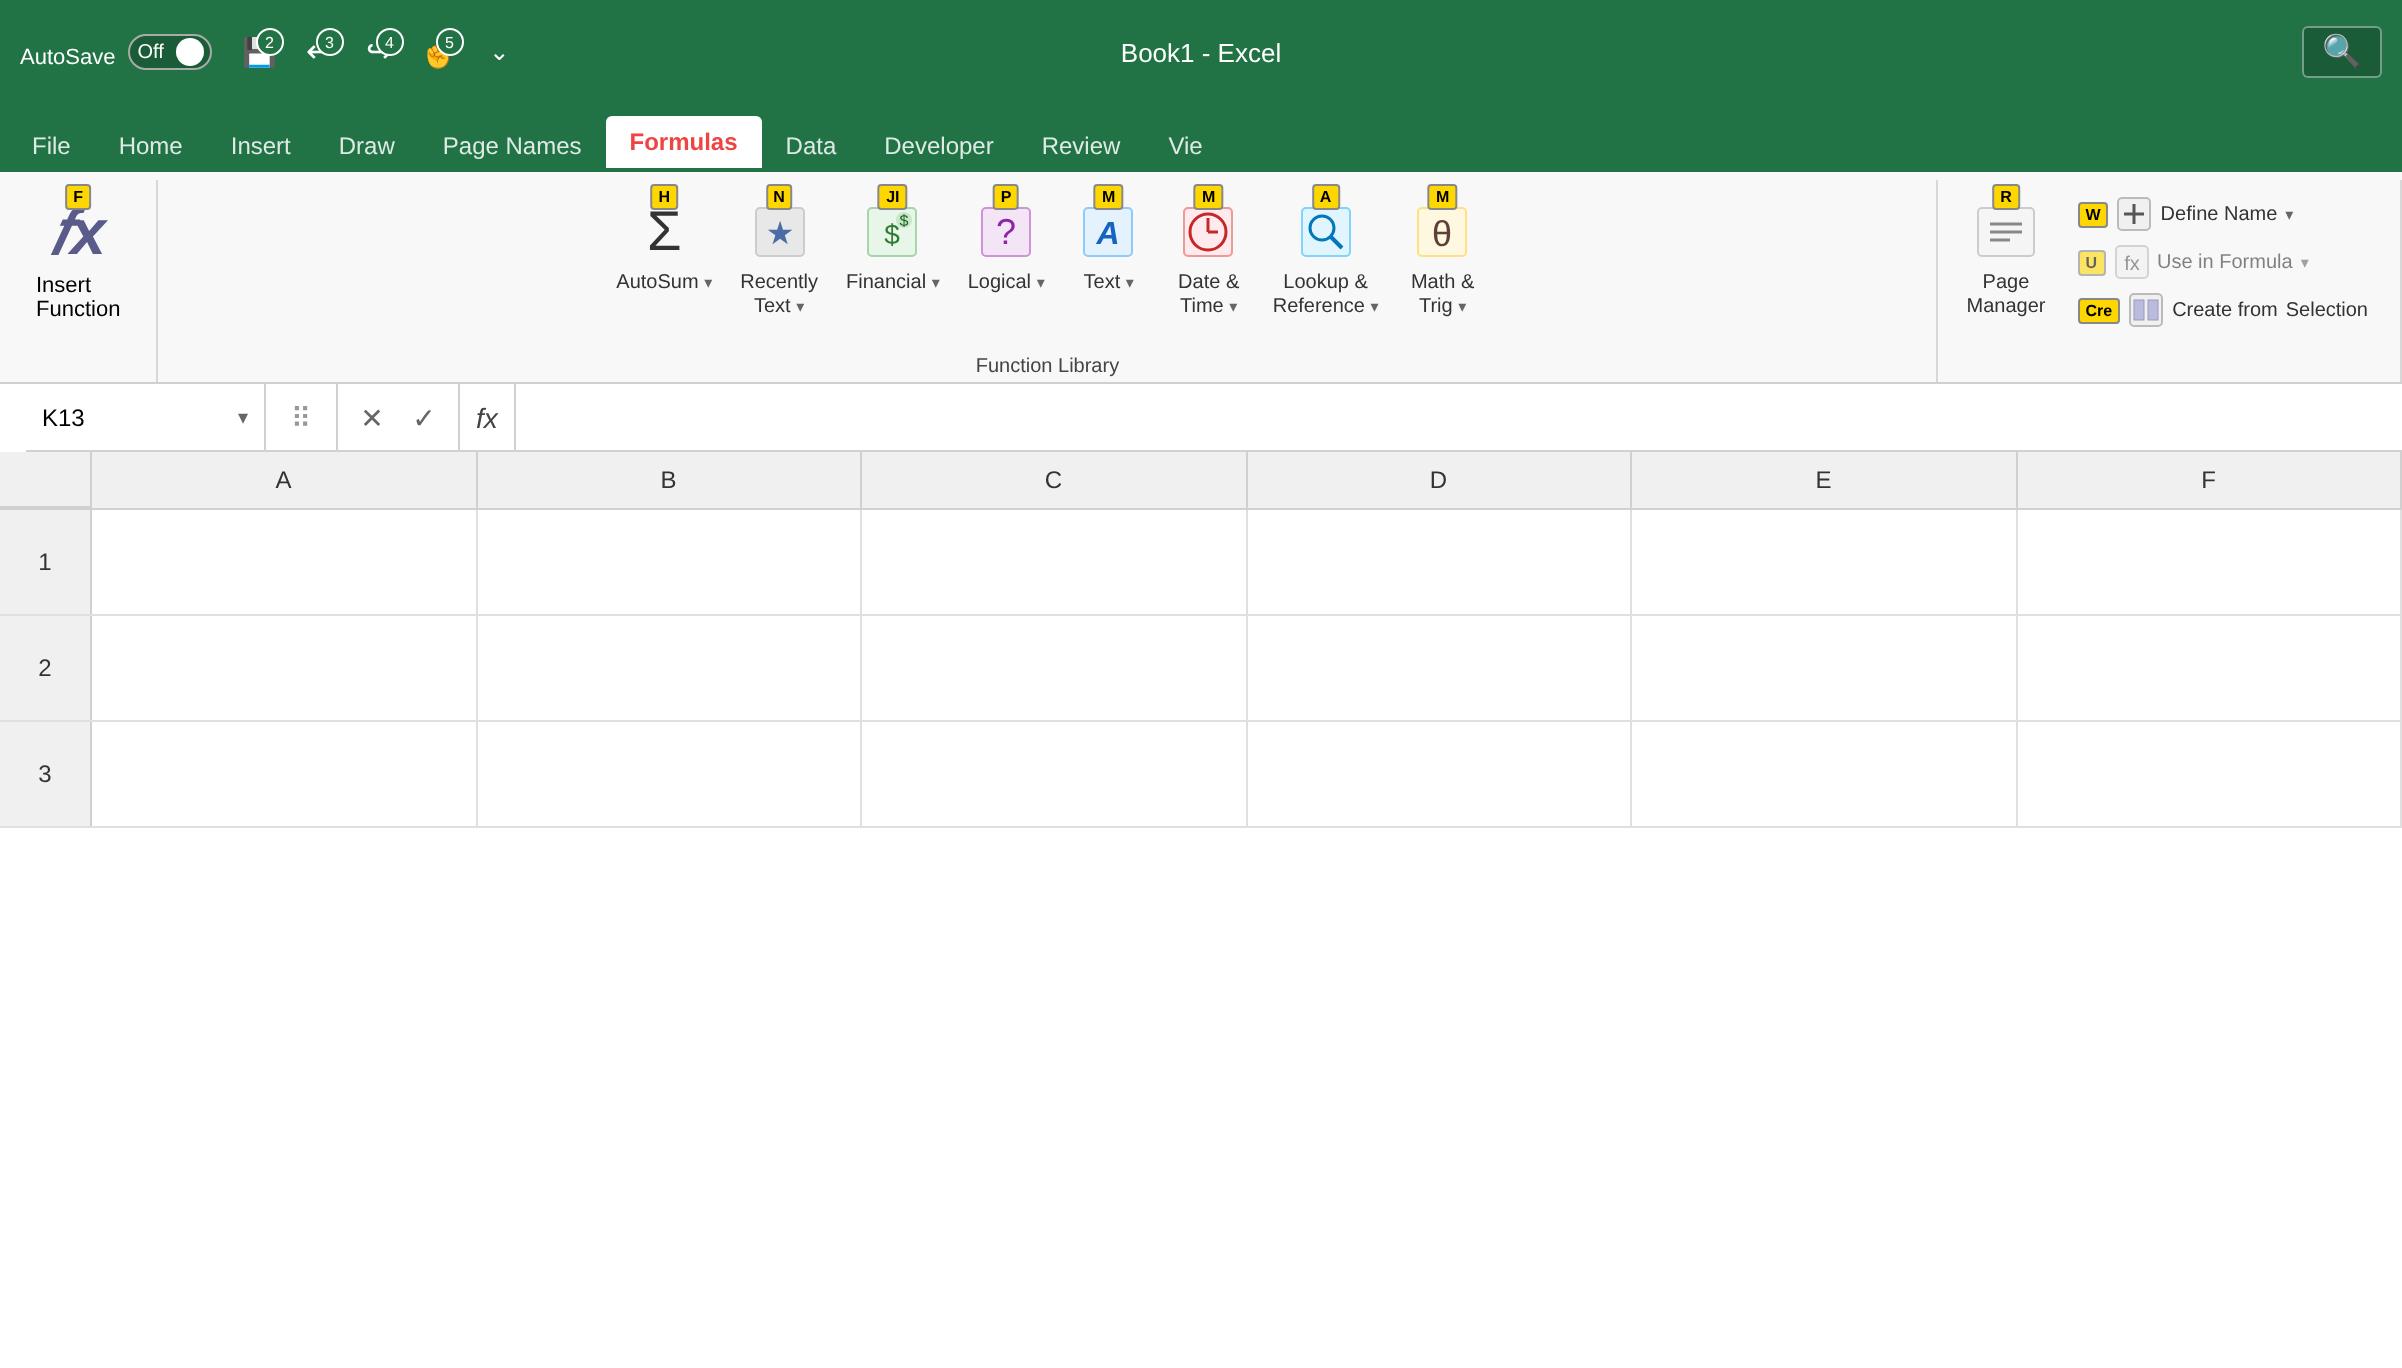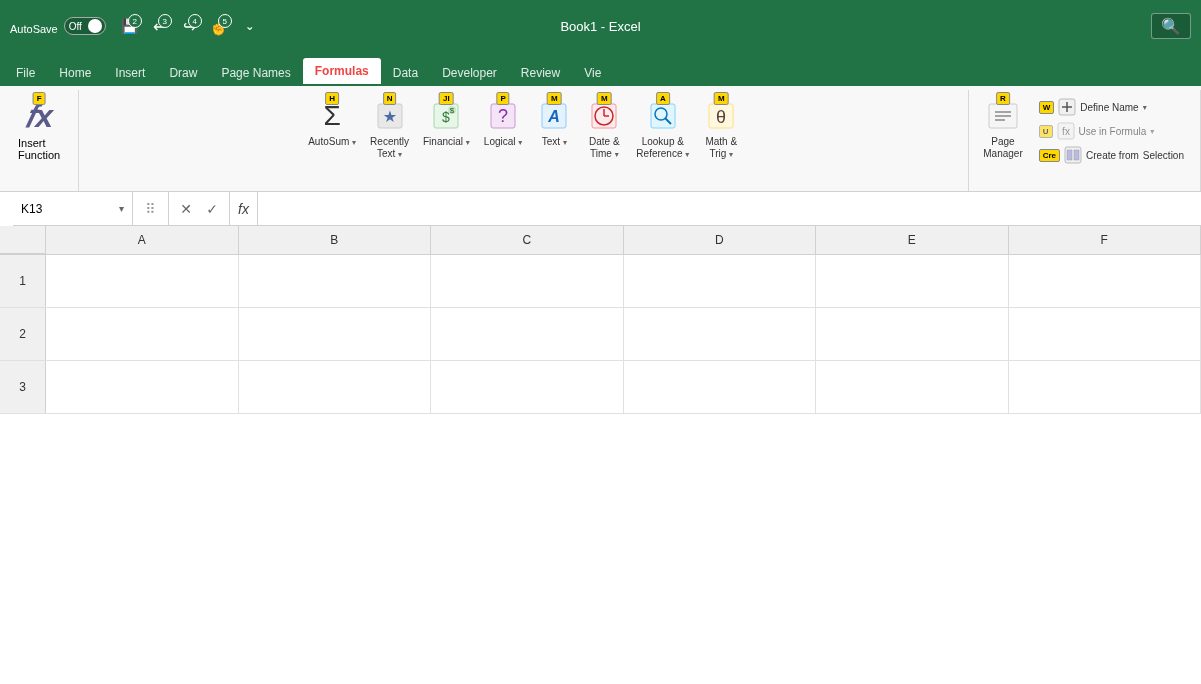--- a/index.html
+++ b/index.html
@@ -562,20 +562,21 @@
         <div class="btn-label">
           <div>Math &amp;</div>
           <div>
             <span>Trig</span>
             <span class="dropdown-arrow">▾</span>
           </div>
         </div>
       </div>
 
     </div>
+    <div class="ribbon-group-label">Function Library</div>
   </div>
 
   <div class="ribbon-group">
     <div class="ribbon-group-items">
 
       <div class="ribbon-btn" style="position:relative;min-width:50px;">
         <span class="keytip">R</span>
         <div class="icon-area">
           <svg width="32" height="32" viewBox="0 0 32 32">
             <rect x="2" y="4" width="28" height="24" rx="2" fill="#f5f5f5" stroke="#ccc" stroke-width="1"></rect>

